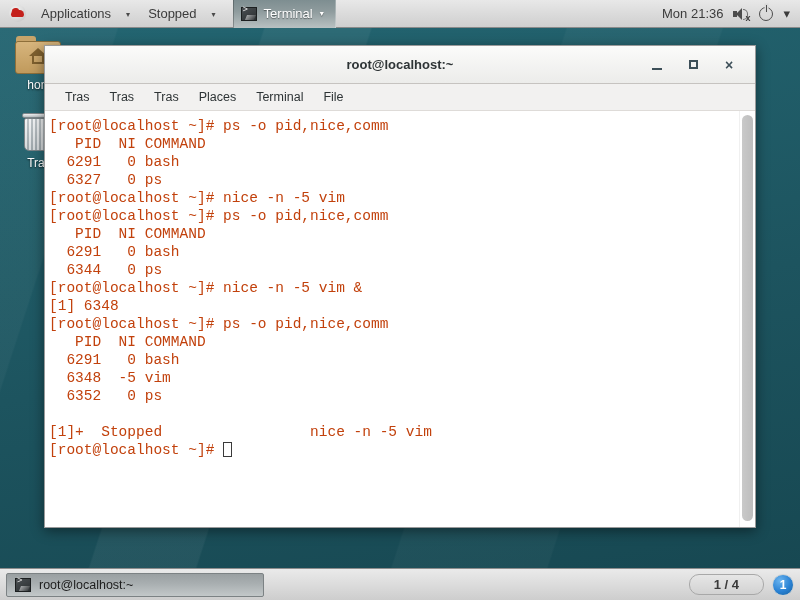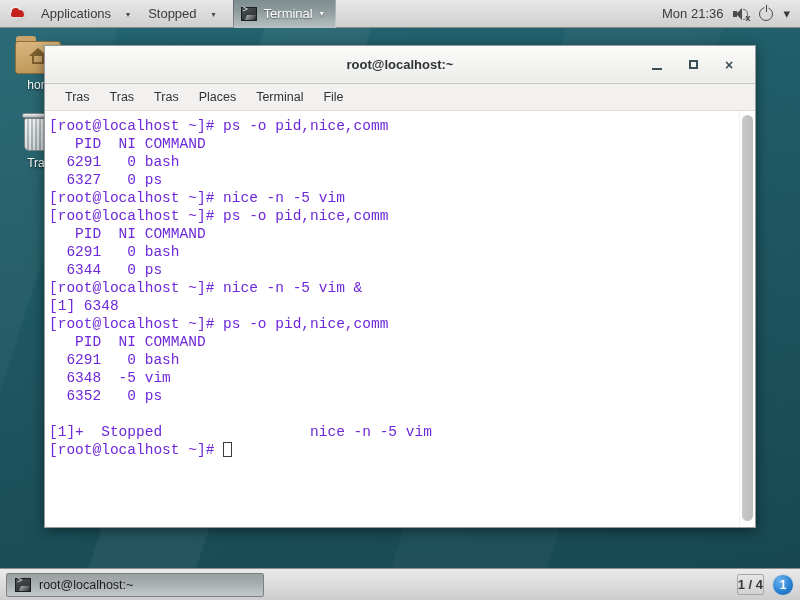--- a/index.html
+++ b/index.html
@@ -362,21 +362,21 @@
     position: relative;
     overflow: hidden;
     display: flex;
   }
   #term-text {
     flex: 1;
     padding: 6px 0 0 4px;
     font-family: "Liberation Mono", "DejaVu Sans Mono", monospace;
     font-size: 14.5px;
     line-height: 18px;
-    color: #6d28d9;
+    color: #c2410c;
     white-space: pre;
     overflow: hidden;
   }
   #scrollbar-track {
     width: 15px;
     flex: none;
     background: #ffffff;
     border-left: 1px solid #f0f0f0;
     position: relative;
   }
@@ -429,22 +429,22 @@
     overflow: hidden;
     white-space: nowrap;
   }
   #tasklist-spacer { flex: 1; }
   #workspace-indicator {
     font-size: 13px;
     font-weight: bold;
     color: #3a3a3a;
     background: linear-gradient(to bottom, #e6e6e6, #d2d2d2);
     border: 1px solid #a8a8a8;
-    border-radius: 2px;
-    padding: 2px 0;
+    border-radius: 10px;
+    padding: 2px 24px;
     cursor: default;
   }
   #notify-badge {
     width: 22px; height: 22px;
     border-radius: 50%;
     background: radial-gradient(circle at 35% 28%, #6ab4ef 0%, #2a82d4 55%, #15619f 100%);
     border: 1.5px solid #cfd4d6;
     box-sizing: border-box;
     color: #ffffff;
     font-size: 12px;

